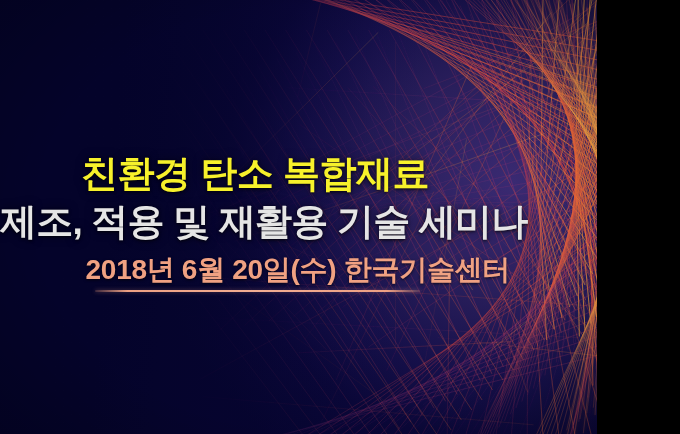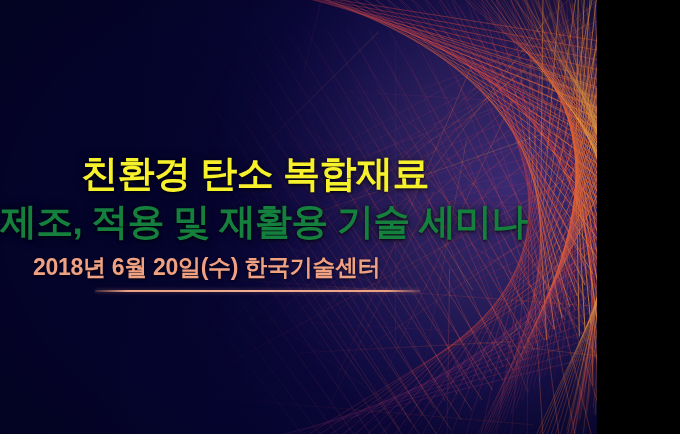--- a/index.html
+++ b/index.html
@@ -74,42 +74,41 @@
     line-height: 1;
     white-space: nowrap;
     text-shadow: 0 1px 3px rgba(0,0,0,0.75), 0 0 10px rgba(0,0,0,0.5);
   }
   .title-sub {
     position: absolute;
     left: 0;
     top: 203px;
     width: 510px;
     text-align: center;
-    color: #15803d;
+    color: #e5e5e5;
     font-size: 37px;
     font-weight: bold;
     letter-spacing: -0.8px;
     line-height: 1;
     white-space: nowrap;
     text-shadow: 0 1px 3px rgba(0,0,0,0.75), 0 0 10px rgba(0,0,0,0.5);
   }
   .meta-line {
     position: absolute;
     left: 0;
     top: 256px;
     width: 510px;
-    text-align: left;
+    text-align: right;
     color: #f0a182;
-    font-size: 23px;
+    font-size: 28px;
     font-weight: bold;
     letter-spacing: -0.3px;
     line-height: 1;
     white-space: nowrap;
     text-shadow: 0 1px 3px rgba(0,0,0,0.7);
-    margin-left: 33px;
   }
   .rule {
     position: absolute;
     left: 95px;
     top: 290px;
     width: 325px;
     height: 2px;
     background: linear-gradient(90deg,
       rgba(225,145,115,0.25) 0%,
       #eda083 10%,

